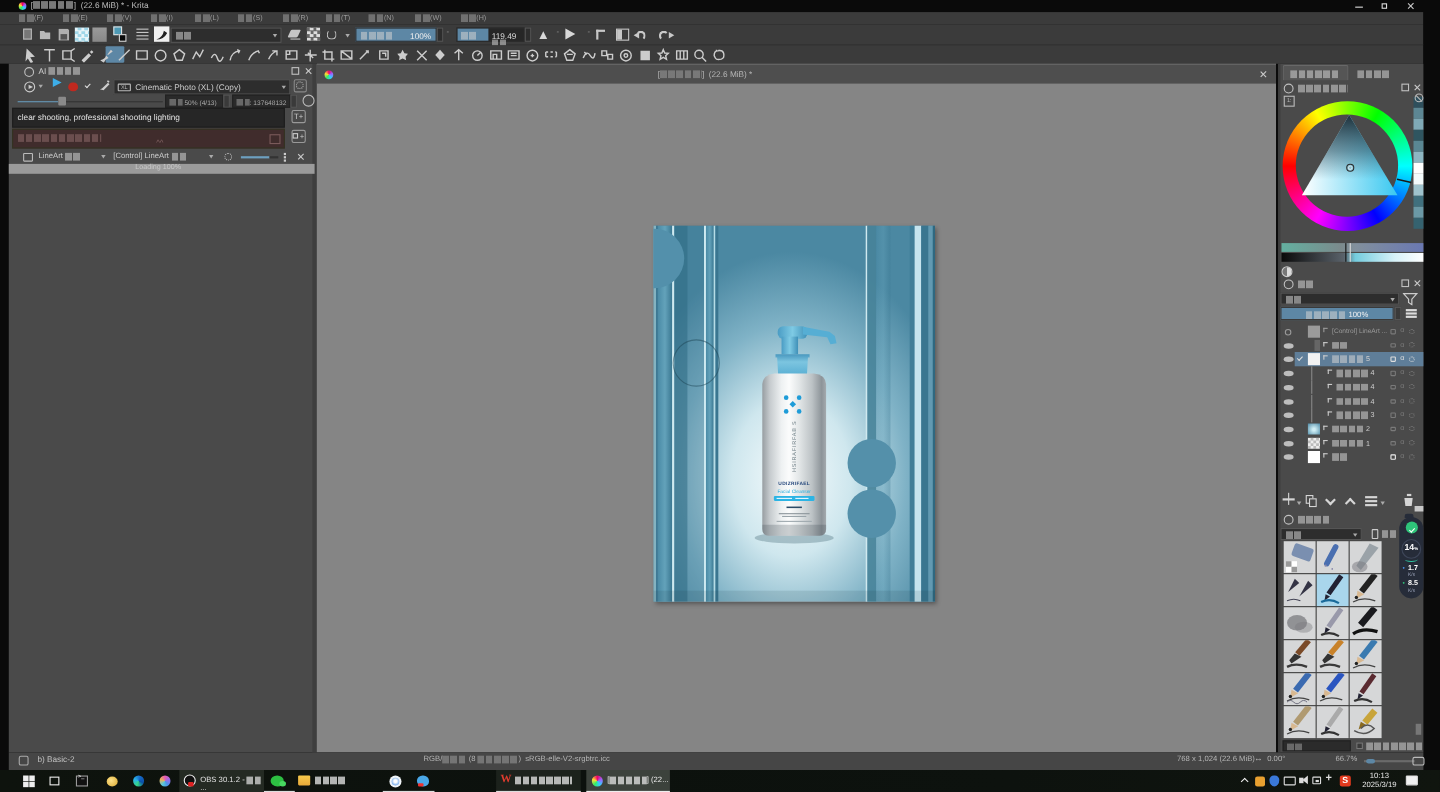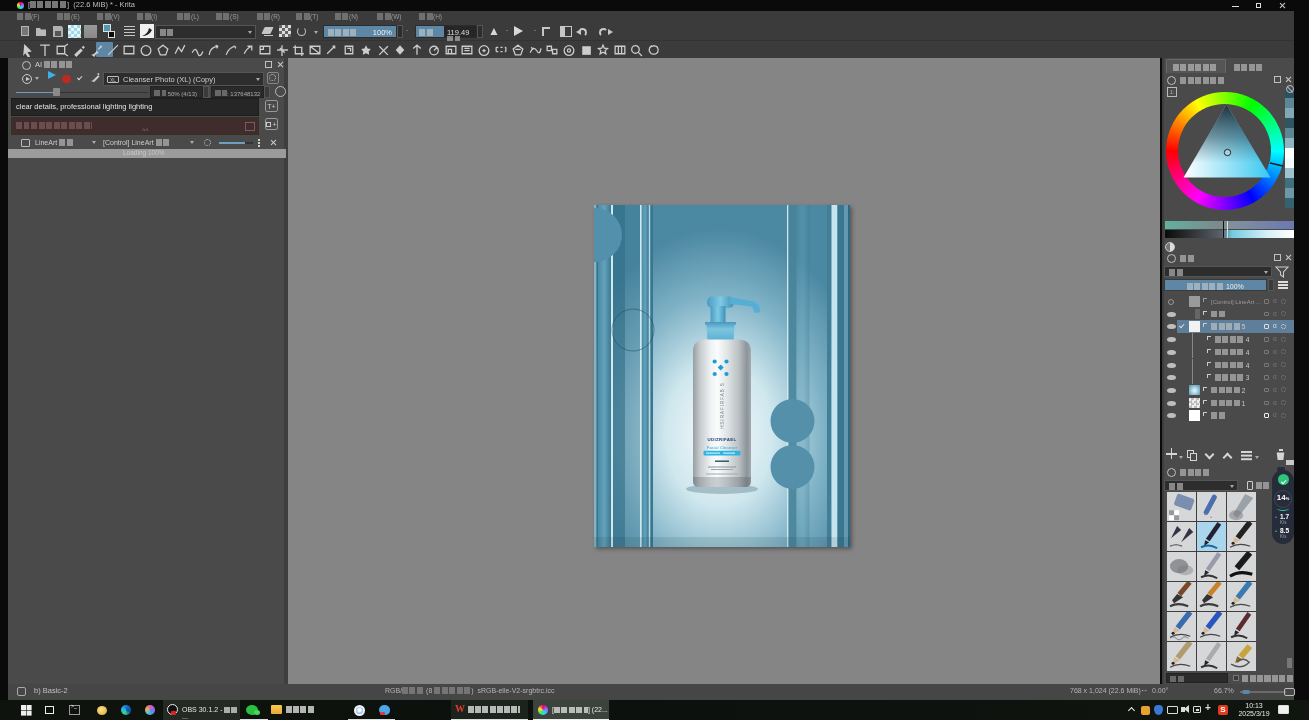--- a/index.html
+++ b/index.html
@@ -229,42 +229,42 @@
     </div>
   <span class="tridn abs" style="left:27px;top:19px"></span>
   <span class="abs" style="left:40px;top:13px;width:0;height:0;border-left:8px solid #3daee9;border-top:4.5px solid transparent;border-bottom:4.5px solid transparent"></span>
   <div class="abs" style="left:54px;top:16.5px;width:8.5px;height:8.5px;background:#c0291f;border-radius:50%"></div>
   <span class="chk abs" style="left:69px;top:18px"></span>
   <svg class="abs" style="left:82px;top:15px" width="11" height="10">
       <path d="M1,9 l2,-0.6 6,-6 1.6,1.6 -6,6z M9.5,2.6 l1.2,-1.2 -1.6,-1.6 -1.2,1.2z" fill="#ccc" transform="scale(0.9)"></path>
     </svg>
   <div class="abs" style="left:95px;top:14px;width:161px;height:14px;background:#2d2d2d;border:1px solid #555">
     <div class="abs" style="left:3px;top:3px;width:12px;height:7px;border:1px solid #bbb;border-radius:1px;font-size:5px;color:#bbb;text-align:center;line-height:7px">XL</div>
-    <span class="abs" style="left:19px;top:2.5px;font-size:7.5px;color:#ccc">Cleanser Photo (XL) (Copy)</span>
+    <span class="abs" style="left:19px;top:2.5px;font-size:7.5px;color:#ccc">Cinematic Photo (XL) (Copy)</span>
     <span class="tridn abs" style="right:3px;top:5px"></span>
   </div>
   <div class="abs" style="left:259px;top:14px;width:12px;height:12px;border:1px solid #888;border-radius:2px">
       <span class="gear abs" style="left:1px;top:1px"></span>
     </div>
 
   <div class="abs" style="left:8px;top:33.5px;width:132px;height:1.6px;background:#333"></div>
   <div class="abs" style="left:8px;top:33.5px;width:37px;height:1.6px;background:#6da0c0"></div>
   <div class="abs" style="left:45px;top:30px;width:7px;height:8px;background:#8a8a8a;border-radius:1px"></div>
   <div class="abs" style="left:142px;top:28px;width:53px;height:12px;background:#2a2a2a;border:1px solid #222">
     <span class="abs" style="left:3px;top:3px"><span class="zhd" style="width:12px;height:6px"></span><span style="font-size:6px;color:#aaa"> 50% (4/13)</span></span>
   </div>
   <div class="abs" style="left:195px;top:28px;width:6px;height:12px;background:#3a3a3a;border:1px solid #555"></div>
   <div class="abs" style="left:203px;top:28px;width:53px;height:12px;background:#2a2a2a;border:1px solid #222">
     <span class="abs" style="left:3px;top:3px"><span class="zhd" style="width:12px;height:6px"></span><span style="font-size:6px;color:#aaa">: 137648132</span></span>
   </div>
   <div class="abs" style="left:256px;top:28px;width:6px;height:12px;background:#3a3a3a;border:1px solid #555"></div>
   <div class="abs" style="left:267px;top:28px;width:11px;height:11px;border:1.3px solid #bbb;border-radius:50%"></div>
 
   <div class="abs" style="left:3px;top:40px;width:248px;height:18px;background:#262626;border:1px solid #1d1d1d">
-    <span class="abs" style="left:4px;top:4px;font-size:7.5px;color:#e2e2e2">clear details, professional lighting lighting</span>
+    <span class="abs" style="left:4px;top:4px;font-size:7.5px;color:#e2e2e2">clear shooting, professional shooting lighting</span>
   </div>
 
   <div class="abs" style="left:3px;top:59px;width:248px;height:18px;background:#402c2c;border:1px solid #332">
     <span class="abs" style="left:4px;top:4px"><span style="display:inline-block;height:7px;width:76px;background:repeating-linear-gradient(90deg,rgba(165,125,125,.42) 0 6px,transparent 6px 7.5px)"></span></span>
     <div class="abs" style="right:3px;top:4px;width:10px;height:9px;border:1px solid #7a5a5a"></div>
     <span class="abs" style="left:130px;top:9px;color:#8a6a6a;font-size:7px">^^</span>
   </div>
   <div class="abs" style="left:257px;top:42px;width:13px;height:12px;border:1px solid #999;border-radius:2px;font-size:7px;color:#ccc;text-align:center;line-height:12px">T+</div>
   <div class="abs" style="left:257px;top:60px;width:13px;height:12px;border:1px solid #999;border-radius:2px;font-size:7px;color:#ccc;text-align:center;line-height:12px"><span style="display:inline-block;width:5px;height:5px;border:1px solid #ccc;margin-right:1px"></span>+</div>
 
@@ -278,20 +278,25 @@
   <div class="abs" style="left:237px;top:84px;width:8px;height:1.6px;background:#333"></div>
   <span class="dots3 abs" style="left:250px;top:81px;width:2px;height:9px"></span>
   <span class="xg abs" style="left:262px;top:81px"></span>
 
   <div class="abs" style="left:0px;top:91px;width:278px;height:9px;background:#9b9b9b">
     <span class="abs" style="left:115px;top:1px;font-size:6.5px;color:#c9c9c9">Loading 100%</span>
   </div>
 </div>
 
 <div class="abs" id="canvasarea" style="left:288px;top:58px;width:872px;height:626px;background:#858585">
+  <div class="abs" style="left:0;top:0;width:872px;height:18px;background:#4e4e4e;border-top:1px solid #666">
+    <div class="abs" style="left:7px;top:5px;width:8px;height:8px;border-radius:50%;background:conic-gradient(#e06,#96f,#3cf,#3e6,#fd3,#e06)"></div>
+    <span class="abs" style="left:310px;top:5px;font-size:7.5px;color:#b5b5b5">[<span class="zhd" style="width:38px;height:7px"></span>] &nbsp;(22.6 MiB) *</span>
+    <span class="xg abs" style="right:8px;top:5px"></span>
+  </div>
   <div class="abs" id="artwork" style="left:306px;top:147px;width:256px;height:342px;box-shadow:2px 2px 4px rgba(0,0,0,.35)">
   <svg width="256" height="342" viewBox="0 0 256 342">
     <defs>
       <radialGradient id="glow" cx="0.49" cy="0.67" r="0.60">
         <stop offset="0" stop-color="#f7fcfd"></stop>
             <stop offset="0.35" stop-color="#cfe7ee"></stop>
         <stop offset="0.68" stop-color="#7fb2c6"></stop>
             <stop offset="1" stop-color="#4b88a2"></stop>
       </radialGradient>
       <linearGradient id="silverg" x1="0" y1="0" x2="1" y2="0">

